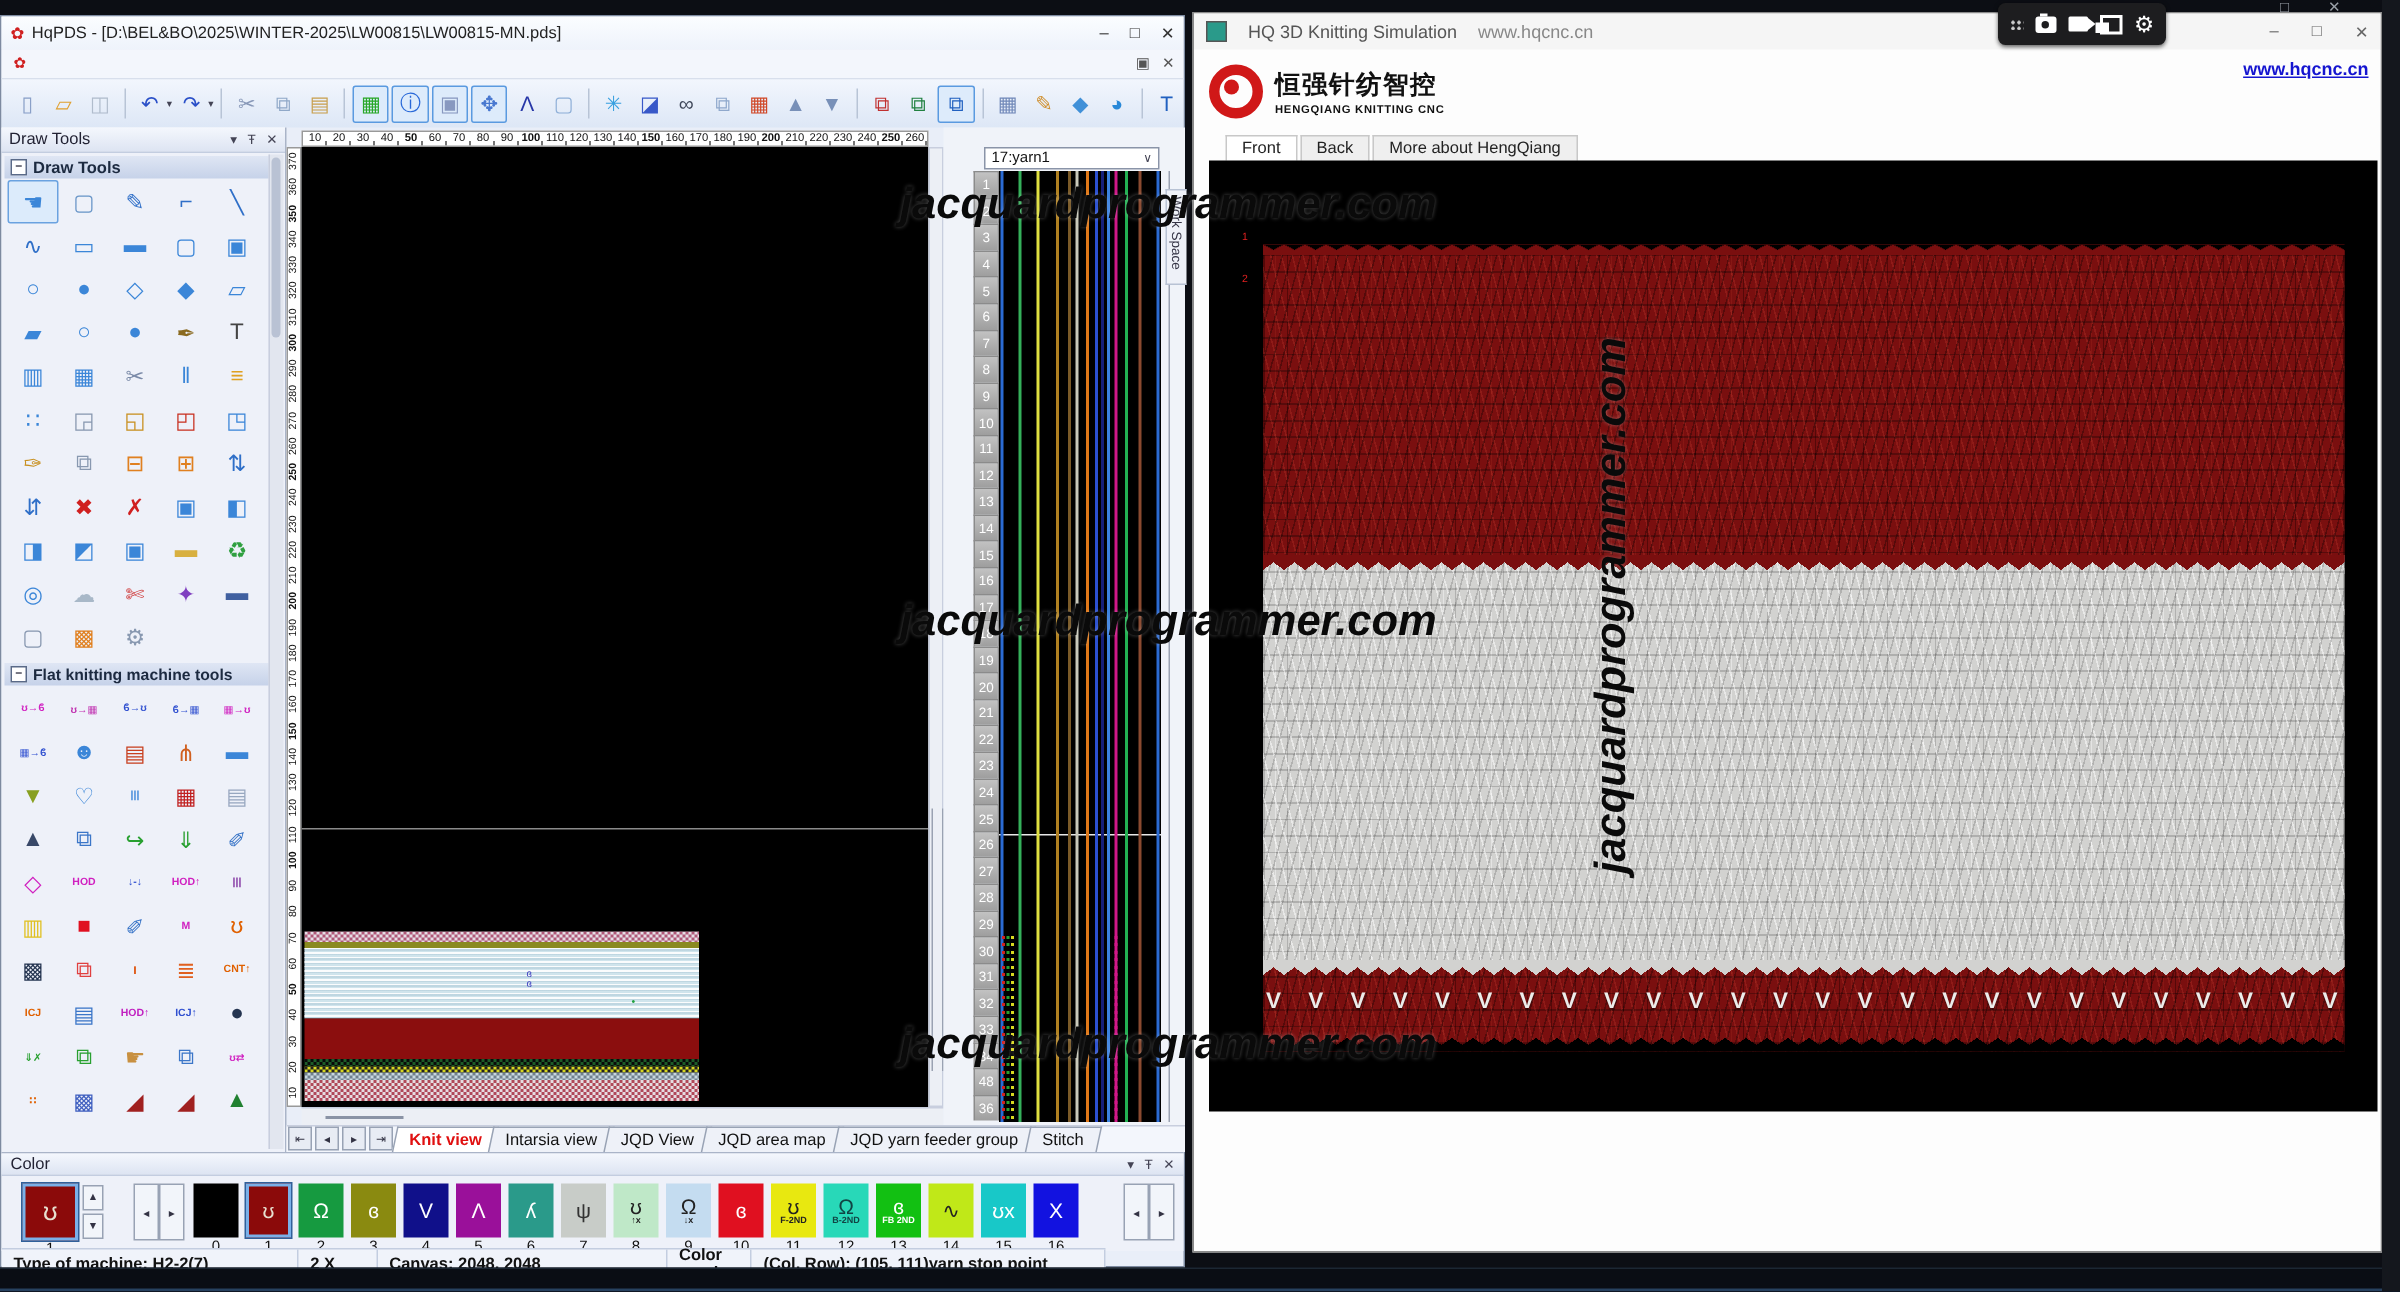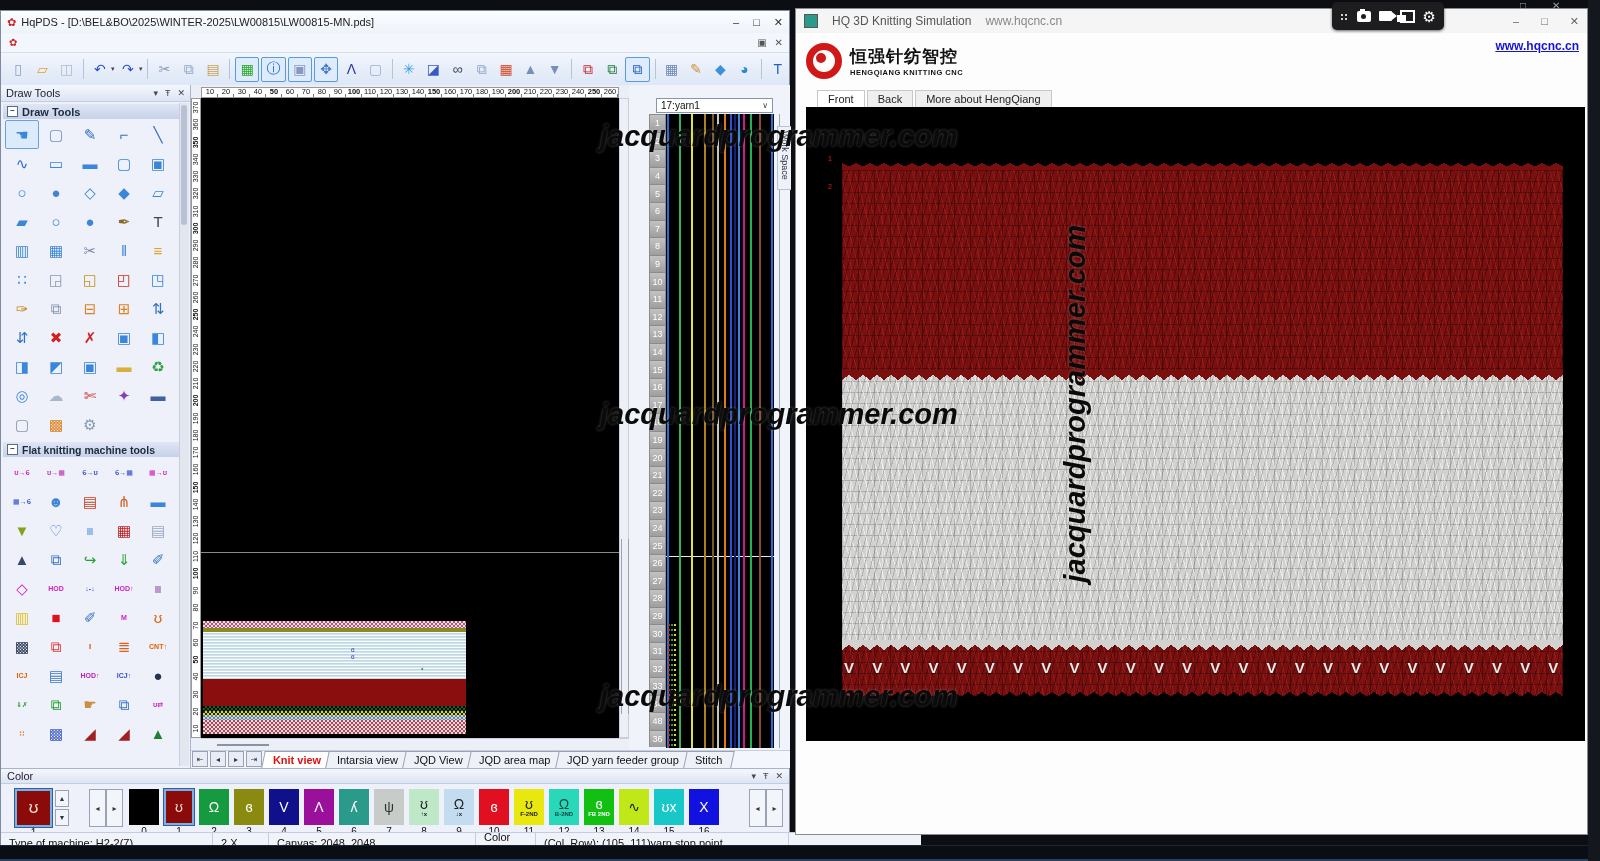--- a/index.html
+++ b/index.html
@@ -85,21 +85,21 @@
   .spinner div{width:12px;height:15px;border:1px solid #98a2b4;background:#f2f5fa;font-size:7px;display:flex;align-items:center;justify-content:center;color:#334;}
   .cnav{top:20px;display:flex;}
   .cnav div{width:15px;height:36px;border:1px solid #98a2b4;background:#f2f5fa;font-size:8px;display:flex;align-items:center;justify-content:center;color:#334;}
   #swatches{left:128px;top:20px;display:flex;gap:5px;}
   .sw{width:30px;text-align:center;}
   .swbox{width:30px;height:36px;box-sizing:border-box;display:flex;flex-direction:column;align-items:center;justify-content:center;font-size:14px;line-height:13px;}
   .swbox.sel{border:2px solid #7ab0e8;box-shadow:0 0 0 1px #30609a;}
   .swsub{font-size:6px;line-height:6px;font-weight:bold;}
   .swnum{font-size:10px;color:#111;margin-top:1px;}
   
-  #statusbar{left:0;top:821px;width:920px;height:20px;background:#f0f3fa;border-top:1px solid #c3cde0;display:flex;font-size:11px;color:#111;box-sizing:border-box;align-items:center;}
+  #statusbar{left:0;top:821px;width:736px;height:20px;background:#f0f3fa;border-top:1px solid #c3cde0;display:flex;font-size:11px;color:#111;box-sizing:border-box;align-items:center;font-weight:bold;}
   .stat{border-right:1px solid #c3cde0;height:100%;display:flex;align-items:center;padding-left:8px;box-sizing:border-box;}
   
   #rwin{left:795px;top:8px;width:793px;height:827px;background:#f2f2f2;border:1px solid #8a8a8a;box-sizing:border-box;}
   #r-titlebar{left:0;top:0;width:791px;height:24px;background:#f5f5f5;display:flex;align-items:center;padding:0 8px;box-sizing:border-box;font-size:12px;color:#555;gap:14px;}
   #r-body{left:0;top:24px;width:791px;height:801px;background:#fdfdfd;}
   #r-link{right:8px;top:6px;font-size:12px;font-weight:bold;color:#1515d0;text-decoration:underline;}
   #r-logo{left:10px;top:10px;display:flex;align-items:center;gap:8px;}
   #logo-mark{width:36px;height:36px;border-radius:50%;border:7px solid #d01818;box-sizing:border-box;position:relative;}
   #logo-mark::after{content:"";position:absolute;left:3px;top:3px;width:10px;height:10px;border-radius:50%;background:#d01818;}
   #logo-text .cn{font-size:17px;font-weight:bold;color:#111;letter-spacing:1px;}

